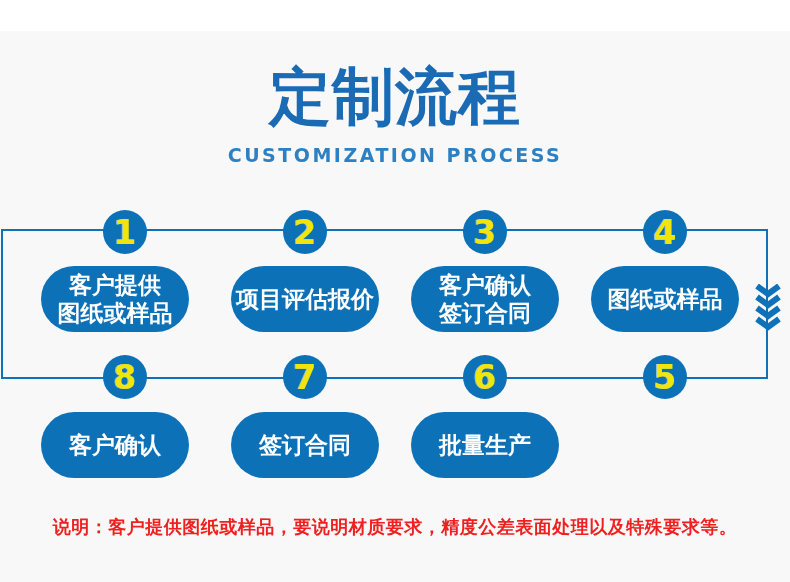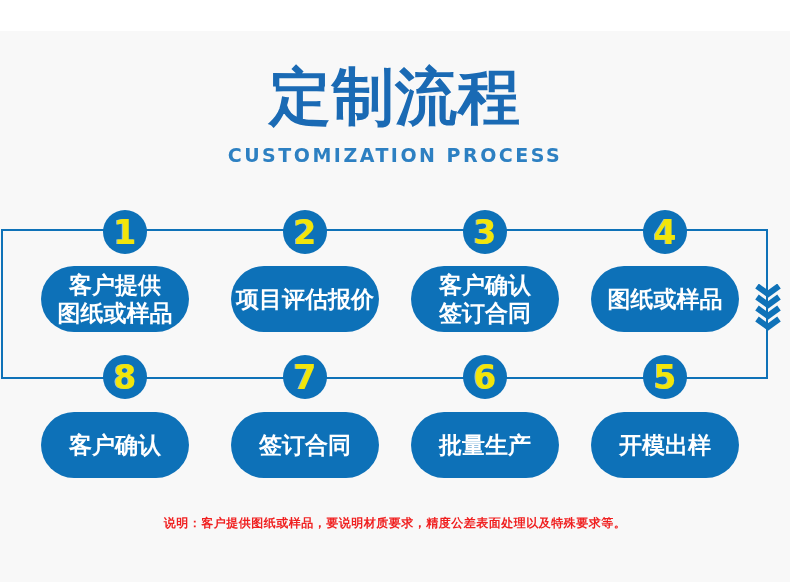--- a/index.html
+++ b/index.html
@@ -46,21 +46,21 @@
     font-size:23px;font-weight:bold;color:#ffffff;
     line-height:28px;white-space:pre-line;
   }
   .circle.r1{top:210px;} .circle.r2{top:355px;}
   .pill.r1{top:266px;}   .pill.r2{top:412px;}
   .circle.c1{left:103px;} .circle.c2{left:283px;} .circle.c3{left:463px;} .circle.c4{left:643px;}
   .pill.c1{left:41px;}    .pill.c2{left:231px;}   .pill.c3{left:411px;}   .pill.c4{left:591px;}
   .note{
     position:absolute;left:0;top:515px;width:790px;
     text-align:center;
-    font-size:12px;font-weight:bold;color:#f02020;
+    font-size:18px;font-weight:bold;color:#f02020;
     letter-spacing:0.5px;
   }
 </style>
 </head>
 <body>
 
 <div class="canvas">
   <div class="panel"></div>
 
   <div class="title">定制流程</div>
@@ -95,16 +95,15 @@
   <div class="circle r2 c1">8</div>
   <div class="pill r2 c1">客户确认</div>
 
   <div class="circle r2 c2">7</div>
   <div class="pill r2 c2">签订合同</div>
 
   <div class="circle r2 c3">6</div>
   <div class="pill r2 c3">批量生产</div>
 
   <div class="circle r2 c4">5</div>
-  <div class="pill r2 c4">开模出样</div>
 
   <div class="note">说明：客户提供图纸或样品，要说明材质要求，精度公差表面处理以及特殊要求等。</div>
 </div>
 
 </body></html>

